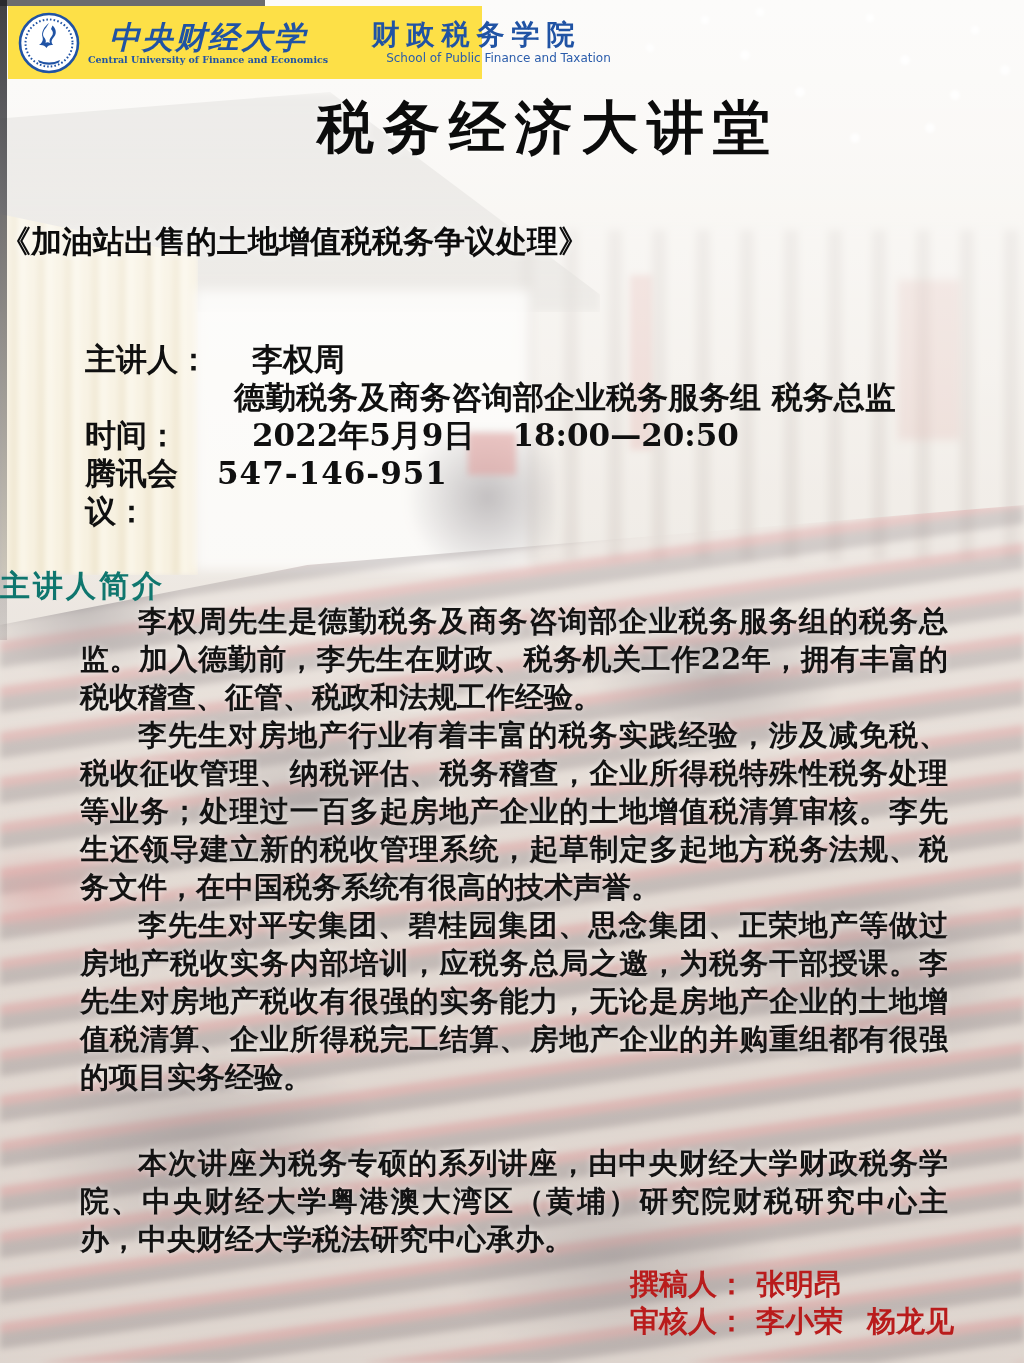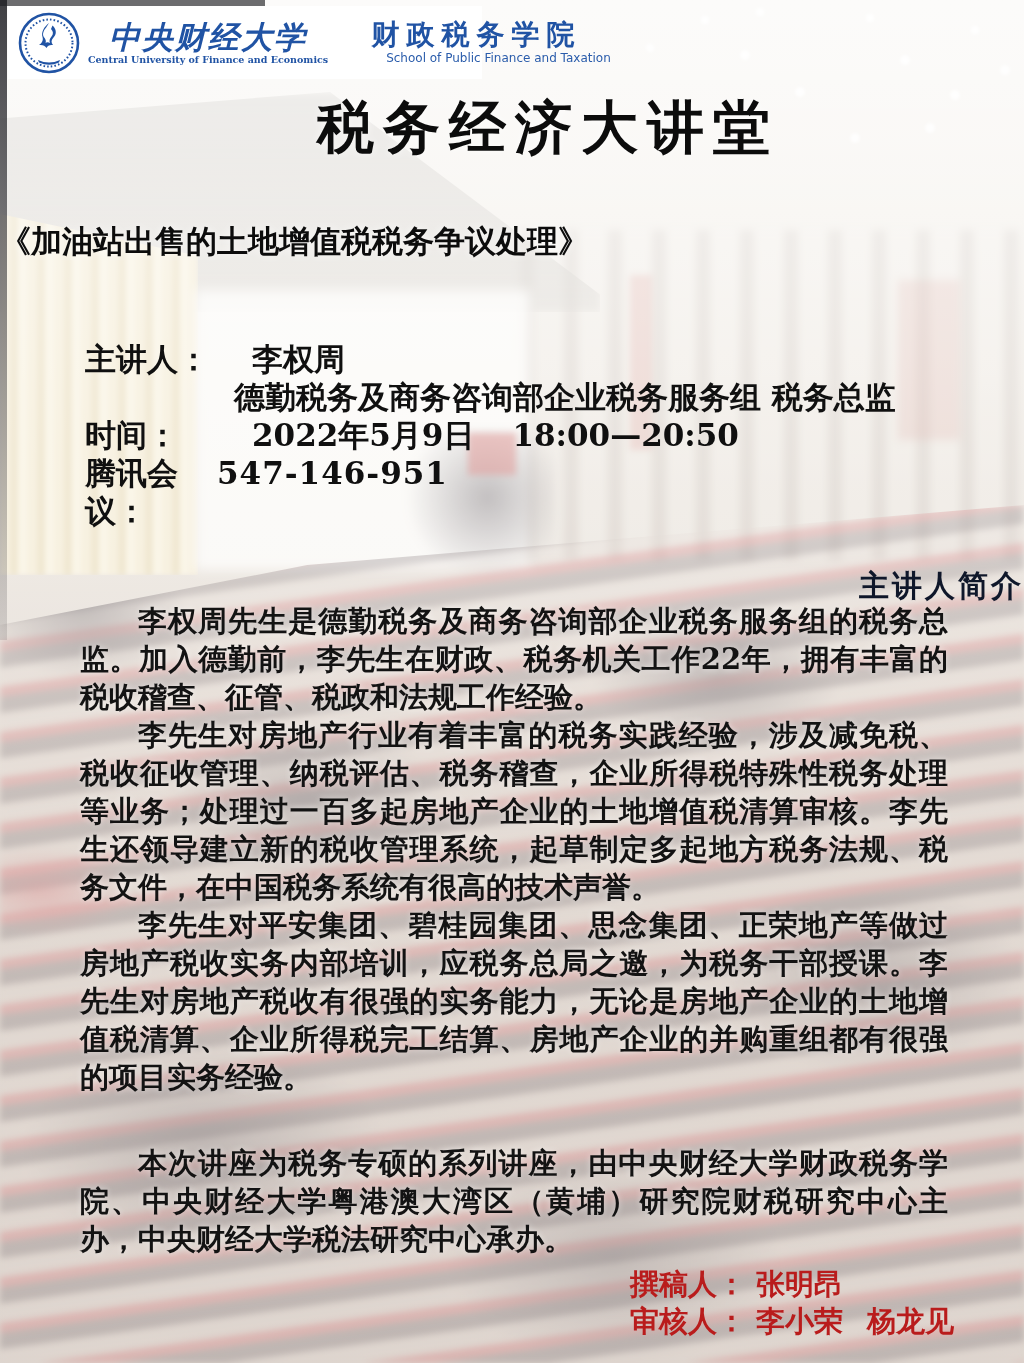--- a/index.html
+++ b/index.html
@@ -71,21 +71,21 @@
   .bg-wash{
     left:0;top:0;width:1024px;height:1363px;
     background:linear-gradient(180deg,rgba(255,255,255,.75) 0%,rgba(255,255,255,.64) 16%,rgba(255,255,255,.52) 32%,rgba(255,255,255,.44) 50%,rgba(255,255,255,.40) 72%,rgba(255,255,255,.38) 100%);
   }
   .bg-left-edge{left:0;top:0;width:7px;height:640px;background:linear-gradient(180deg,rgba(30,30,35,.85),rgba(60,55,60,.15));}
   .bg-top-edge{left:0;top:0;width:265px;height:6px;background:rgba(30,30,35,.65);}
 
   
   .content{position:absolute;inset:0;z-index:5;color:#121212;}
   .header-band{
-    position:absolute;left:8px;top:6px;width:474px;height:73px;background:#ffffff;
+    position:absolute;left:8px;top:6px;width:474px;height:73px;background:#fde047;
     display:flex;align-items:center;
   }
   .logo{width:62px;height:62px;margin-left:10px;flex:0 0 auto;}
   .univ-block{margin-left:8px;text-align:center;}
   .univ-cn{
     font-size:31px;font-weight:bold;font-style:italic;letter-spacing:2px;
     color:#2053a4;line-height:34px;white-space:nowrap;
     font-family:"DejaVu Serif","Liberation Serif",serif;
   }
   .univ-en{font-size:9.5px;font-weight:bold;color:#2053a4;line-height:12px;white-space:nowrap;}
@@ -112,22 +112,22 @@
     position:absolute;left:85px;top:340px;
     display:grid;grid-template-columns:127px auto;column-gap:0;
     font-size:31px;font-weight:bold;line-height:38px;color:#101010;
   }
   .details .val-name{margin-left:40px;}
   .details .val-pos{margin-left:22px;white-space:nowrap;}
   .details .range{margin-left:38px;}
   .details .val-meeting{margin-left:5px;letter-spacing:1px;}
 
   .bio-heading{
-    position:absolute;left:0;top:566px;width:100%;text-align:right;
-    font-size:30px;font-weight:bold;letter-spacing:3px;color:#0f172a;
+    position:absolute;left:0;top:566px;width:100%;text-align:left;
+    font-size:30px;font-weight:bold;letter-spacing:3px;color:#0f766e;
   }
   .bio-body{
     position:absolute;left:80px;top:602px;width:868px;
     font-size:29px;font-weight:600;line-height:38px;color:#131313;
     text-align:justify;text-shadow:0 0 6px rgba(255,255,255,.55);
   }
   .bio-body p{margin:0;text-indent:2em;}
   .bio-body p.gap-above{margin-top:48px;}
 
   .credits{

